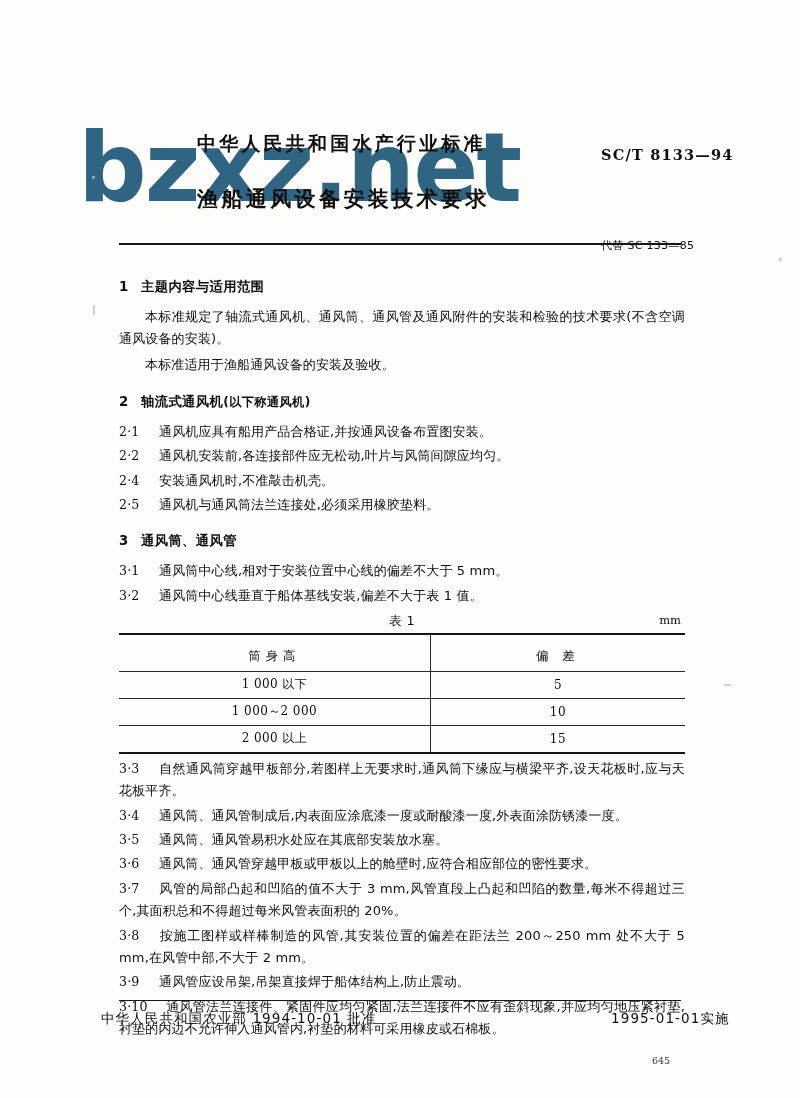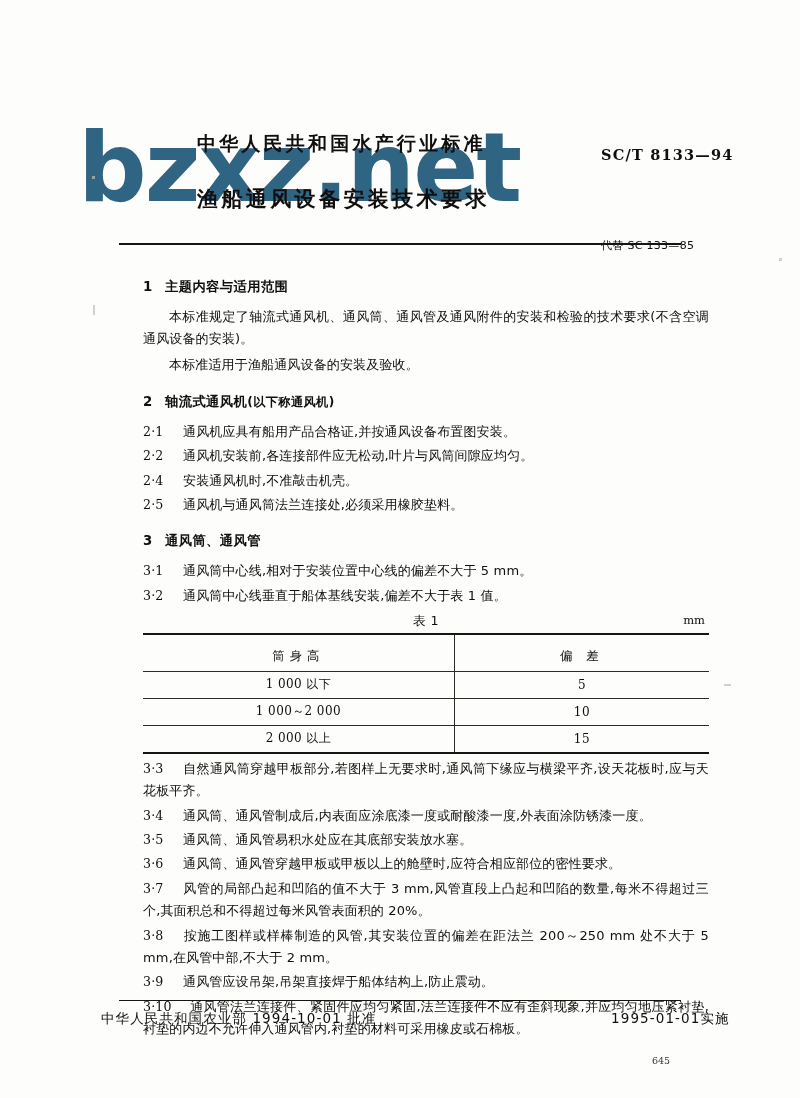--- a/index.html
+++ b/index.html
@@ -94,21 +94,20 @@
     height: 0;
     border-top: 2.2px solid #16150f;
   }
 
   
   .body-block {
     position: absolute;
     left: 119px;
     top: 277px;
     width: 566px;
-    margin-left: 24px;
   }
 
   .sec-head {
     font-size: 13.3px;
     font-weight: bold;
     letter-spacing: .4px;
     margin: 0 0 9px 0;
     line-height: 1.5;
   }
   .sec-head .num { display: inline-block; width: 22px; }

